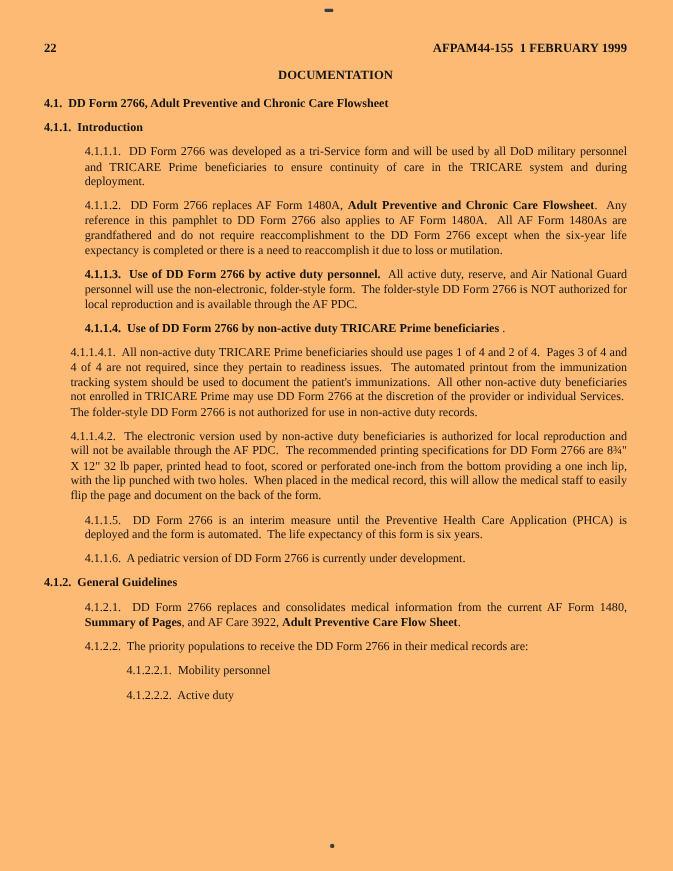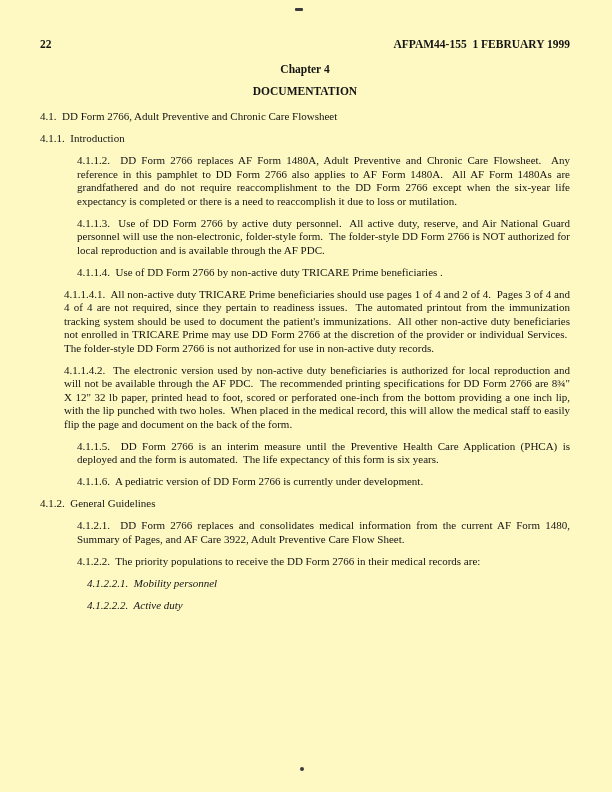--- a/index.html
+++ b/index.html
@@ -6,63 +6,63 @@
   * { margin: 0; padding: 0; box-sizing: border-box; }
   html, body { background: #ffffff; }
   body {
     width: 612px; height: 792px;
     position: relative;
     font-family: "Liberation Serif", "DejaVu Serif", serif;
     color: #141414;
   }
   .page {
     position: absolute; inset: 0;
-    background: #fef9c3;
+    background: #fdba74;
     padding: 38px 42px 0 40px;
     overflow: hidden;
   }
   .pagehead {
     display: flex; justify-content: space-between; align-items: baseline;
     font-weight: bold; font-size: 11.5px;
     margin-bottom: 13px;
   }
   .chapter-label, .chapter-title {
     text-align: center; font-weight: bold; font-size: 11.5px;
     margin-bottom: 10px;
   }
   .body-text { font-size: 11px; line-height: 1.23; margin-top: 13px; }
   p.para { text-align: justify; margin-bottom: 8.5px; }
   p.para.heading { text-align: left; }
   .indent-0 { margin-left: 0; }
   .indent-1 { }
   .indent-2 { margin-left: 37px; }
   .indent-3 { margin-left: 24px; }
-  .indent-4 { margin-left: 47px; font-style: italic; }
-  .b { font-weight: normal; }
+  .indent-4 { margin-left: 75px; }
+  .b { font-weight: bold; }
   .artifact-top, .artifact-bottom { position: absolute; background: #3c3c3c; }
   .artifact-top { top: 8px; left: 295px; width: 8px; height: 3px; border-radius: 1px; }
   .artifact-bottom { top: 767px; left: 300px; width: 4px; height: 4px; border-radius: 50%; }
 </style>
 </head>
 <body>
 
 <div class="page">
   <span class="artifact-top"></span>
 
   <header class="pagehead">
     <span class="pagenum">22</span>
     <span class="docid">AFPAM44-155&nbsp; 1 FEBRUARY 1999</span>
   </header>
 
-  <h1 class="chapter-label">Chapter 4</h1>
   <h2 class="chapter-title">DOCUMENTATION</h2>
 
   <main id="paragraphs" class="body-text">
       <p class="para indent-0 heading"><span class="b">4.1.&nbsp; DD Form 2766, Adult Preventive and Chronic Care Flowsheet</span></p>
       <p class="para indent-1 heading"><span class="b">4.1.1.&nbsp; Introduction</span></p>
+      <p class="para indent-2"><span>4.1.1.1.&nbsp; DD Form 2766 was developed as a tri-Service form and will be used by all DoD military personnel and TRICARE Prime beneficiaries to ensure continuity of care in the TRICARE system and during deployment.</span></p>
       <p class="para indent-2"><span>4.1.1.2.&nbsp; DD Form 2766 replaces AF Form 1480A, </span><span class="b">Adult Preventive and Chronic Care Flowsheet</span><span>.&nbsp; Any reference in this pamphlet to DD Form 2766 also applies to AF Form 1480A.&nbsp; All AF Form 1480As are grandfathered and do not require reaccomplishment to the DD Form 2766 except when the six-year life expectancy is completed or there is a need to reaccomplish it due to loss or mutilation.</span></p>
       <p class="para indent-2"><span class="b">4.1.1.3.&nbsp; Use of DD Form 2766 by active duty personnel.</span><span>&nbsp; All active duty, reserve, and Air National Guard personnel will use the non-electronic, folder-style form.&nbsp; The folder-style DD Form 2766 is NOT authorized for local reproduction and is available through the AF PDC.</span></p>
       <p class="para indent-2"><span class="b">4.1.1.4.&nbsp; Use of DD Form 2766 by non-active duty TRICARE Prime beneficiaries</span><span>&nbsp;.</span></p>
       <p class="para indent-3"><span>4.1.1.4.1.&nbsp; All non-active duty TRICARE Prime beneficiaries should use pages 1 of 4 and 2 of 4.&nbsp; Pages 3 of 4 and 4 of 4 are not required, since they pertain to readiness issues.&nbsp; The automated printout from the immunization tracking system should be used to document the patient's immunizations.&nbsp; All other non-active duty beneficiaries not enrolled in TRICARE Prime may use DD Form 2766 at the discretion of the provider or individual Services.&nbsp; The folder-style DD Form 2766 is not authorized for use in non-active duty records.</span></p>
       <p class="para indent-3"><span>4.1.1.4.2.&nbsp; The electronic version used by non-active duty beneficiaries is authorized for local reproduction and will not be available through the AF PDC.&nbsp; The recommended printing specifications for DD Form 2766 are 8¾" X 12" 32 lb paper, printed head to foot, scored or perforated one-inch from the bottom providing a one inch lip, with the lip punched with two holes.&nbsp; When placed in the medical record, this will allow the medical staff to easily flip the page and document on the back of the form.</span></p>
       <p class="para indent-2"><span>4.1.1.5.&nbsp; DD Form 2766 is an interim measure until the Preventive Health Care Application (PHCA) is deployed and the form is automated.&nbsp; The life expectancy of this form is six years.</span></p>
       <p class="para indent-2"><span>4.1.1.6.&nbsp; A pediatric version of DD Form 2766 is currently under development.</span></p>
       <p class="para indent-1 heading"><span class="b">4.1.2.&nbsp; General Guidelines</span></p>
       <p class="para indent-2"><span>4.1.2.1.&nbsp; DD Form 2766 replaces and consolidates medical information from the current AF Form 1480, </span><span class="b">Summary of Pages</span><span>, and AF Care 3922, </span><span class="b">Adult Preventive Care Flow Sheet</span><span>.</span></p>
       <p class="para indent-2"><span>4.1.2.2.&nbsp; The priority populations to receive the DD Form 2766 in their medical records are:</span></p>

